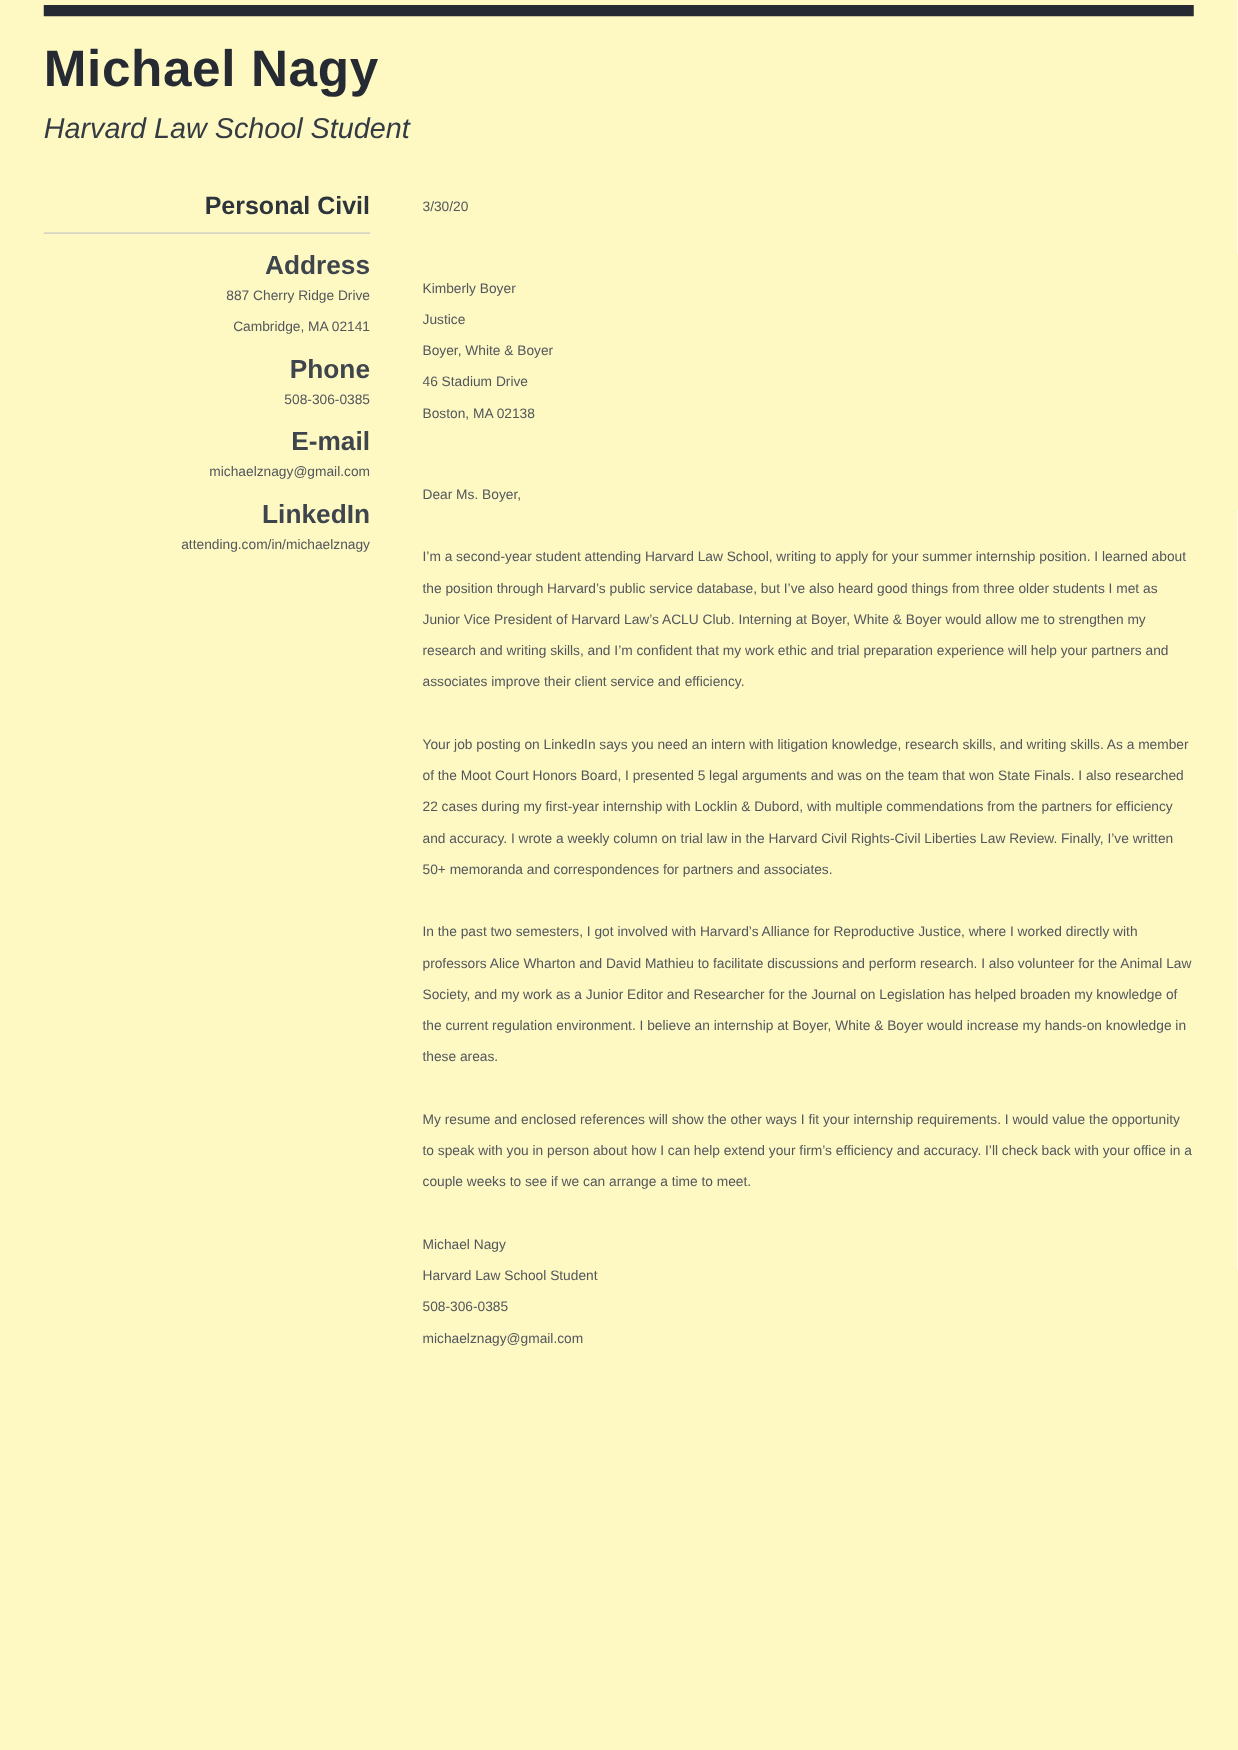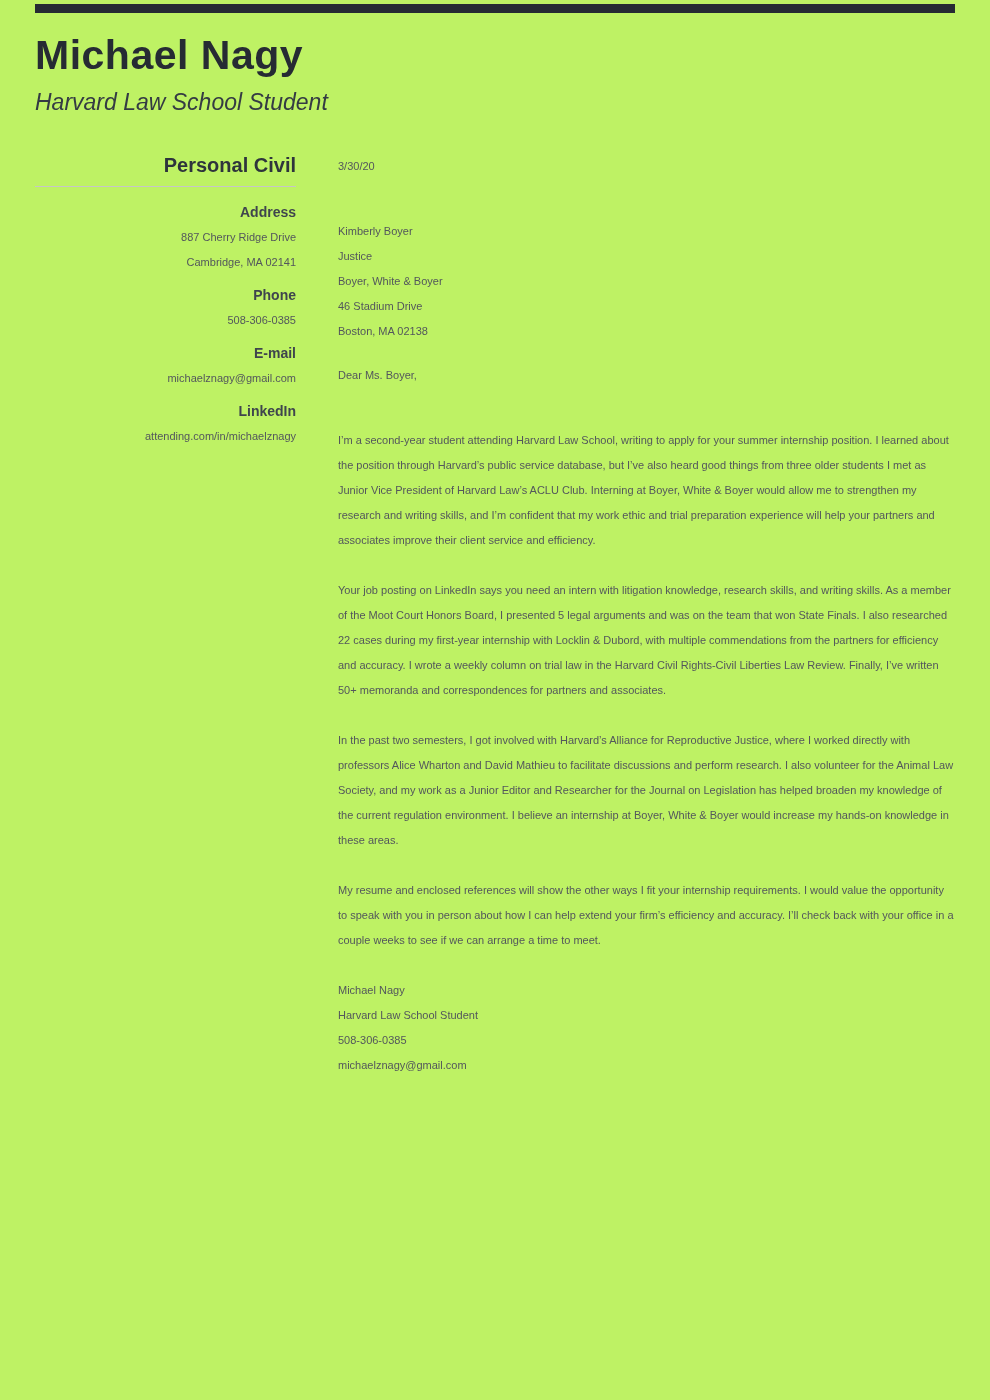--- a/index.html
+++ b/index.html
@@ -12,21 +12,21 @@
     height: 1400px;
     font-family: "Liberation Sans", sans-serif;
     color: #53575c;
     position: relative;
     overflow: hidden;
   }
   .page {
     position: relative;
     width: 990px;
     min-height: 1400px;
-    background: #bef264;
+    background: #fef9c3;
   }
   .top-bar {
     position: absolute;
     top: 4px;
     left: 35px;
     right: 35px;
     height: 9px;
     background: #262b33;
   }
   .header {
@@ -67,49 +67,49 @@
   .sidebar-divider {
     border: none;
     border-bottom: 1px solid #c6c6c6;
     height: 0;
     margin: 0 0 13px 0;
   }
   .info-group {
     margin-top: 8px;
   }
   .info-label {
-    font-size: 14px;
+    font-size: 21px;
     line-height: 25px;
     font-weight: bold;
     color: #3f454d;
   }
   .info-value {
     font-size: 11px;
     line-height: 25px;
     color: #53575c;
   }
   .main {
     margin-left: 42px;
     width: 618px;
     font-size: 11px;
     color: #53575c;
   }
   .date {
     line-height: 25px;
     margin-bottom: 40px;
   }
   .recipient {
-    margin-bottom: 19px;
+    margin-bottom: 40px;
   }
   .recipient-line {
     line-height: 25px;
   }
   .salutation {
     line-height: 25px;
-    margin-bottom: 40px;
+    margin-bottom: 25px;
   }
   .para {
     margin: 0 0 25px 0;
     line-height: 25px;
     text-align: left;
   }
   .closing {
     line-height: 25px;
     margin-bottom: 25px;
   }

